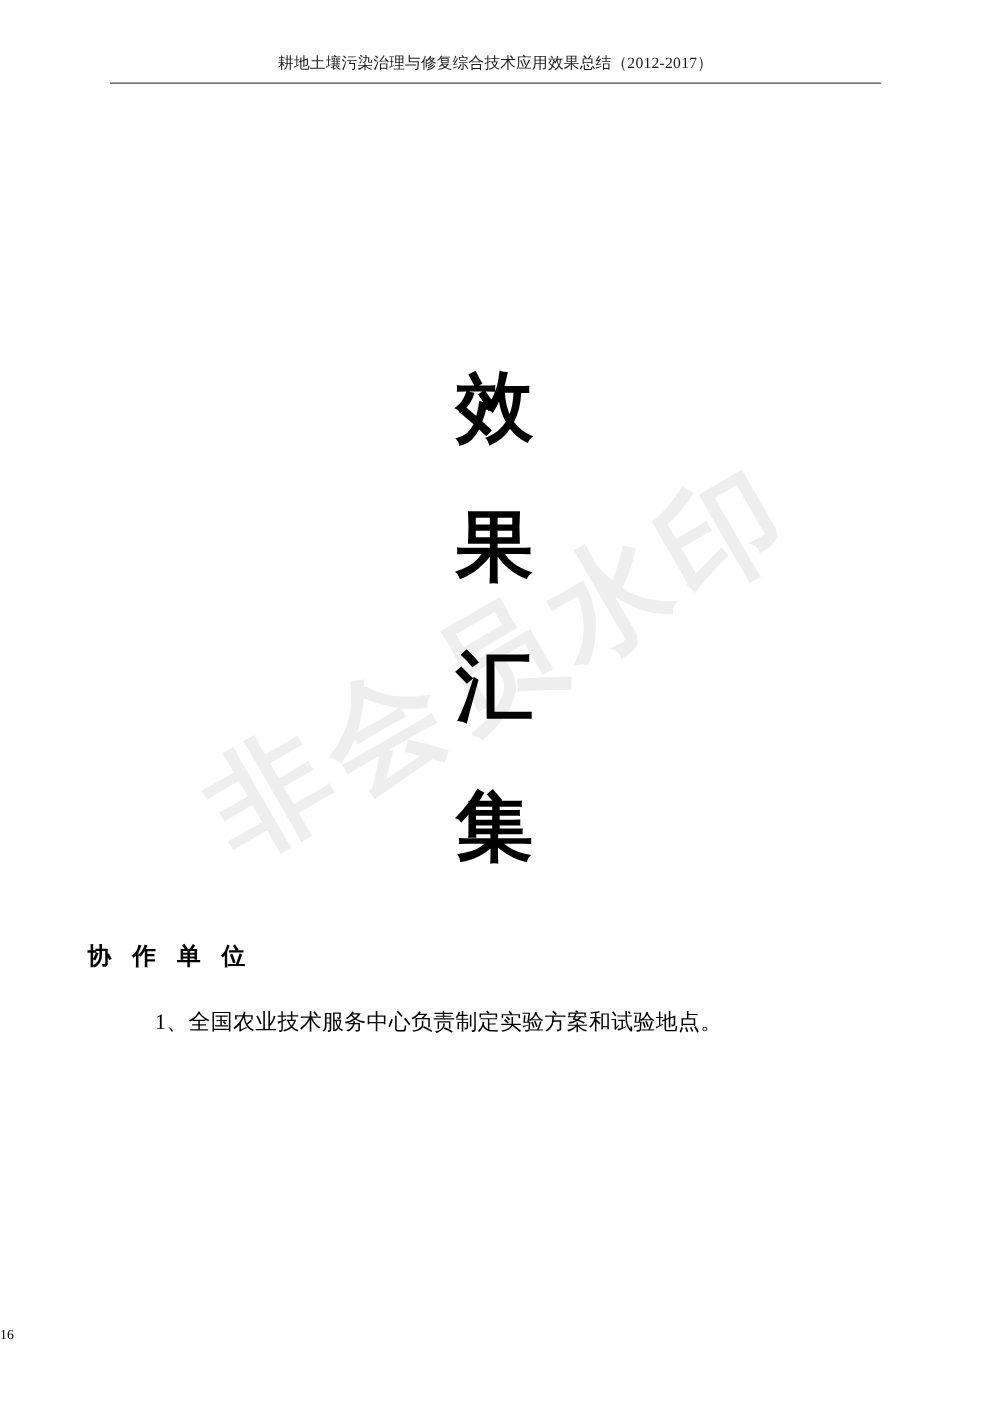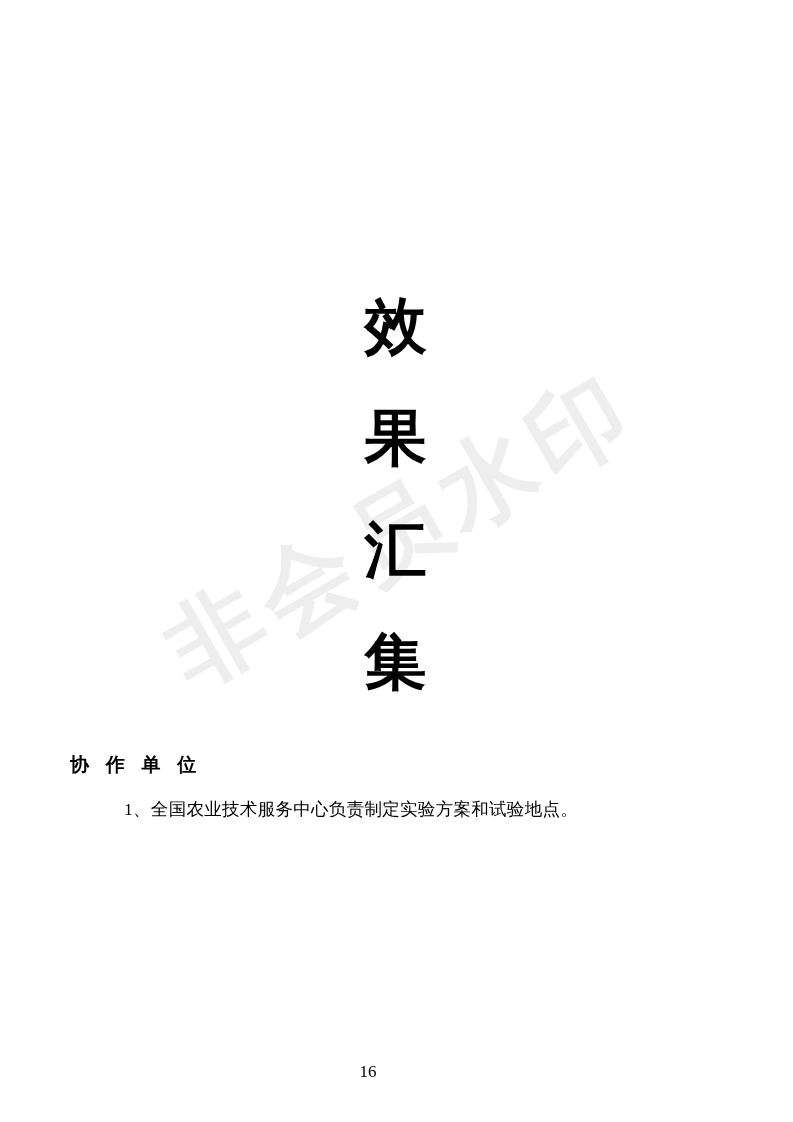--- a/index.html
+++ b/index.html
@@ -109,39 +109,39 @@
     position: absolute;
     top: 792px;
     left: 88px;
     width: 617px;
   }
   .para {
     font-size: 17.5px;
     line-height: 34px;
     text-indent: 36px;
     text-align: justify;
-    margin: 0 0 2px 0;
+    margin: 8px 0 2px 0;
     letter-spacing: 0.3px;
   }
 
   
   .page-number {
     position: absolute;
     top: 1062px;
     left: 0;
     width: 736px;
-    text-align: center;
-    font-size: 17px;
+    font-size: 11px;
   }
 </style>
 </head>
 <body>
 
 <div class="page">
 
+  <div class="header">耕地土壤污染治理与修复综合技术应用效果总结（2012-2017）</div>
 
 
   <div class="bigchars">
     <div class="bigchar">效</div>
     <div class="bigchar">果</div>
     <div class="bigchar">汇</div>
     <div class="bigchar">集</div>
   </div>
 
   <div class="watermark">

